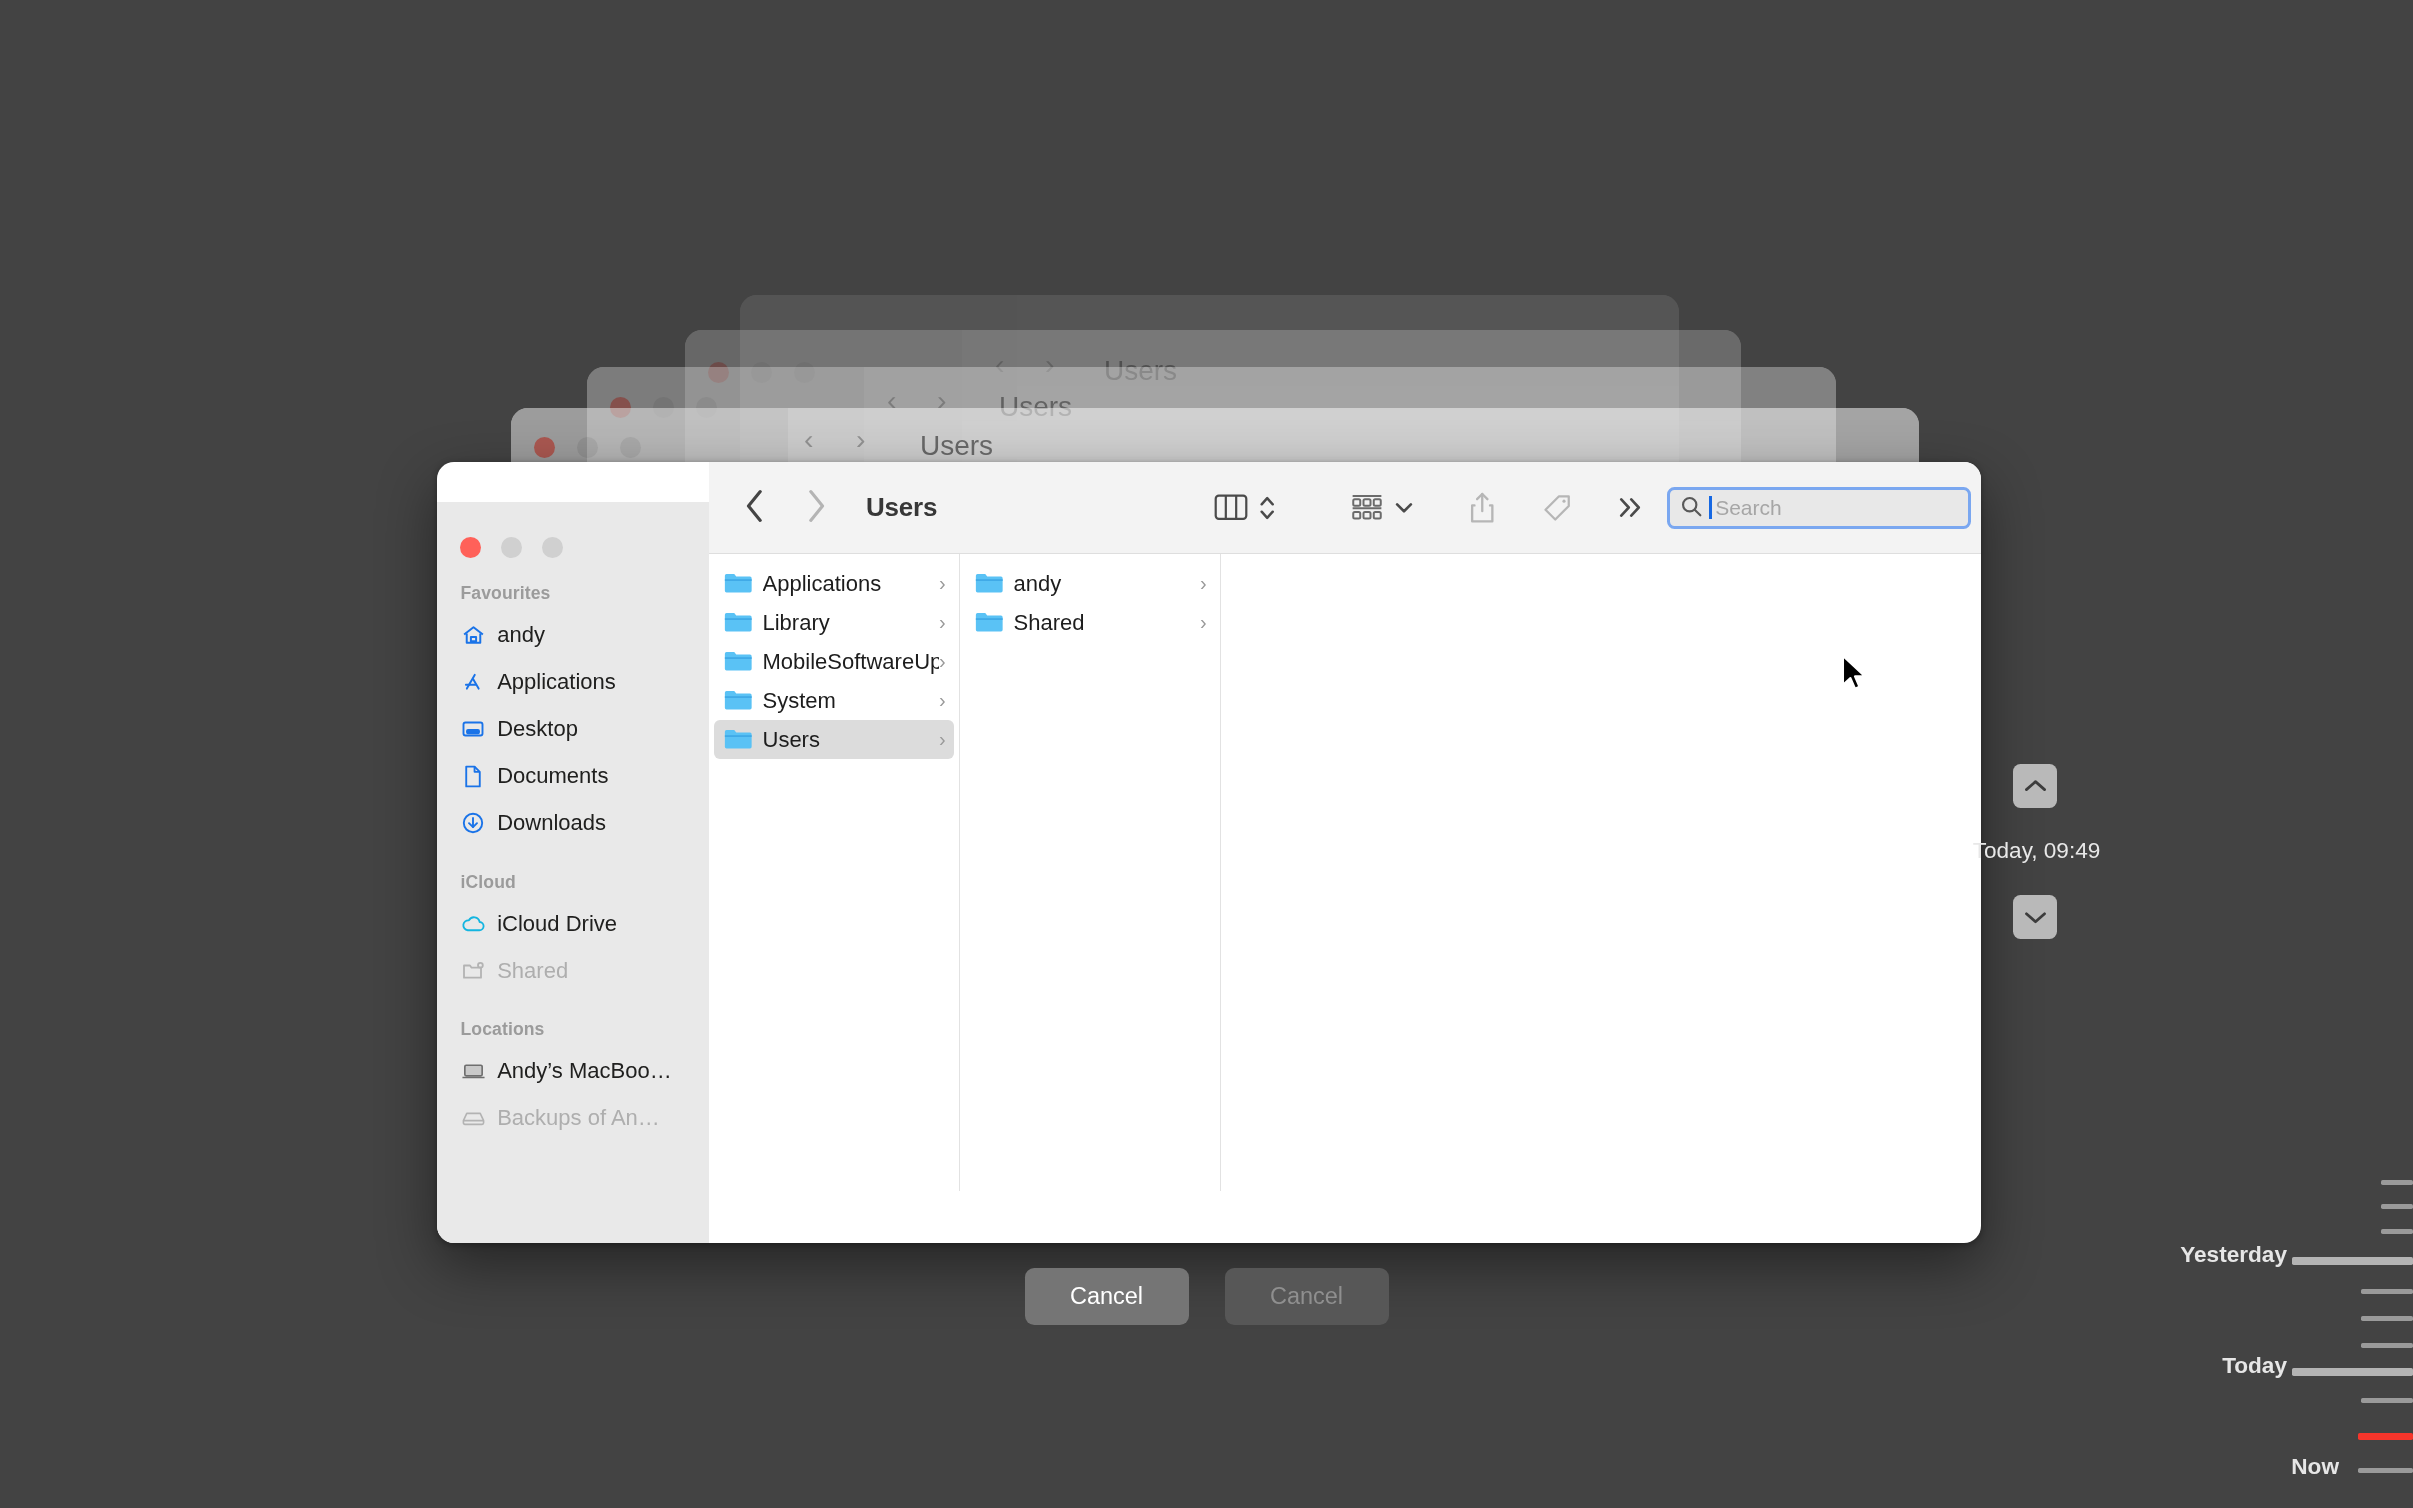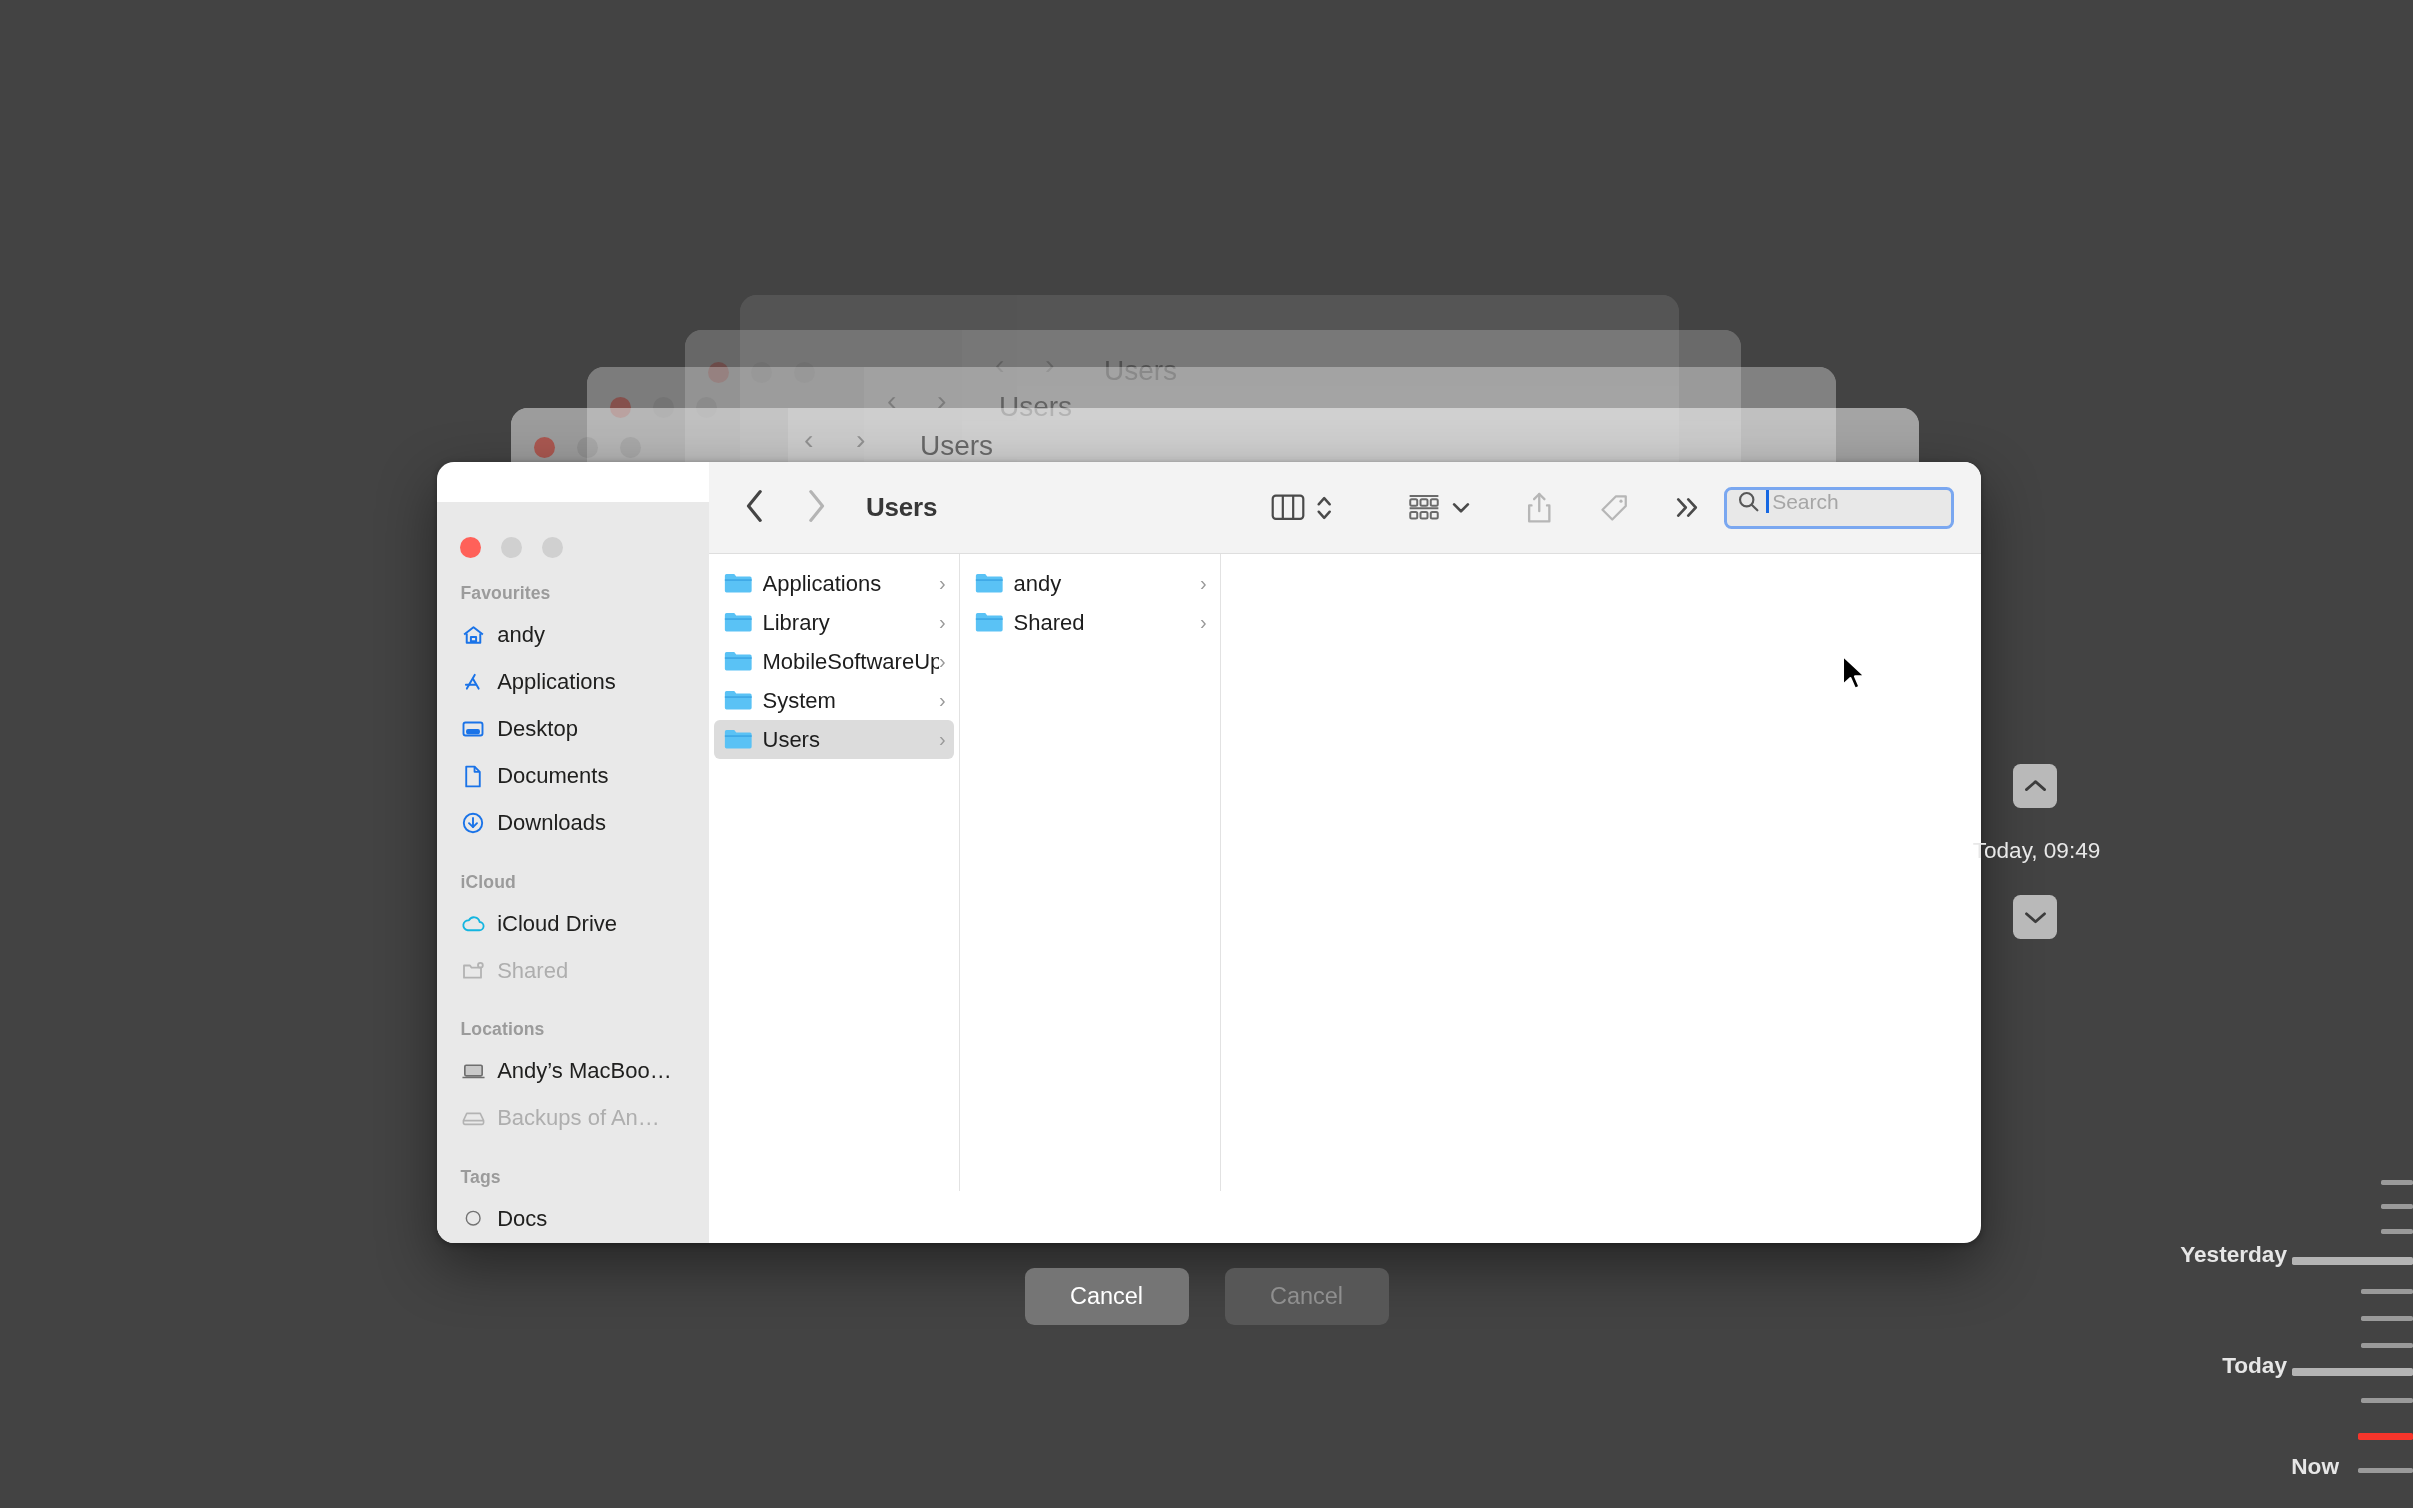--- a/index.html
+++ b/index.html
@@ -68,24 +68,24 @@
     display:flex; align-items:center;
   }
   .nav-arrows { display:flex; align-items:center; gap:39px; margin-left:35px; }
   .nav-arrows span { display:block; }
   #crumb { font-size:26px; font-weight:bold; color:#373737; margin-left:39px; letter-spacing:-0.2px; }
   .tb-right { margin-left:auto; display:flex; align-items:center; }
   .tb-btn { display:flex; align-items:center; justify-content:center; }
   .sep { width:23.5px; }
 
   #searchfield {
-    width: 230px; height:42px; margin-right:27px;
+    width: 304px; height:42px; margin-right:10px;
     background:#e8e8e8; border-radius:7.5px;
     border:3.4px solid #7aa7f0;
-    display:flex; align-items:flex-start; padding:0 10px;
+    display:flex; align-items:center; padding:0 10px;
     position:relative;
   }
   #searchfield .mag { margin-right:6.7px; }
   #caret { width:2.5px; height:23.5px; background:#1668e3; margin-right:3.4px; }
   #searchph { font-size:21px; color:#a6a6a6; }
 
   #columns { position:absolute; left:272px; top:92px; right:0; bottom:52px; display:flex; background:#fff; }
   .col { height:100%; border-right:0.8px solid #e2e2e2; padding-top:10px; }
   .col1 { width:251px; }
   .col2 { width:261px; }
@@ -295,41 +295,20 @@
           <span class="sb-ico">
             <svg width="25" height="18.4" viewBox="0 0 26 18" fill="none" stroke="#b3b3b3" stroke-width="1.7" stroke-linejoin="round">
               <path d="M2.5 11.5 6 4h14l3.5 7.5v2.3a1.6 1.6 0 0 1-1.6 1.6H4.1a1.6 1.6 0 0 1-1.6-1.6z"></path>
                 <path d="M2.5 11.5h21"></path>
             </svg>
           </span>
           <span class="sb-label">Backups of An…</span>
         </div>
       </div>
 
-      <div class="sb-group">
-        <div class="sb-head">Tags</div>
-
-        <div class="sb-item">
-          <span class="sb-ico">
-            <svg width="18.4" height="18.4" viewBox="0 0 22 22">
-                <circle cx="11" cy="11" r="8.2" fill="none" stroke="#737373" stroke-width="1.7"></circle>
-              </svg>
-          </span>
-          <span class="sb-label">Docs</span>
-        </div>
-
-        <div class="sb-item">
-          <span class="sb-ico">
-            <svg width="18.4" height="18.4" viewBox="0 0 22 22">
-                <circle cx="11" cy="11" r="8.2" fill="none" stroke="#737373" stroke-width="1.7"></circle>
-              </svg>
-          </span>
-          <span class="sb-label">Work</span>
-        </div>
-      </div>
     </div>
 
     <div id="toolbar">
       <div class="nav-arrows">
         <span>
           <svg width="22" height="34" viewBox="0 0 16 26" fill="none" stroke="#444" stroke-width="2.4" stroke-linecap="round" stroke-linejoin="round">
               <path d="M12 2 3 13l9 11"></path>
             </svg>
         </span>
         <span>

